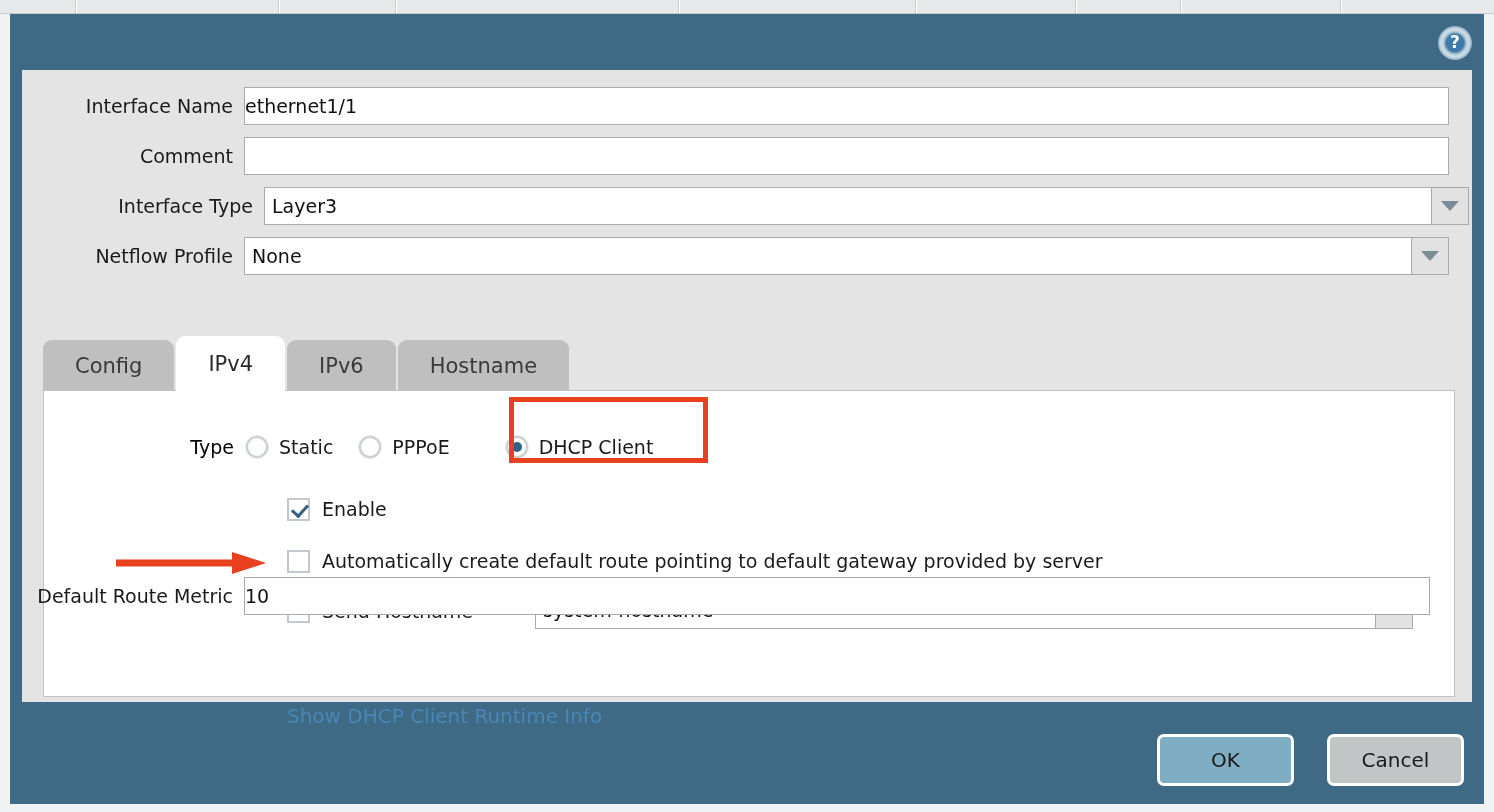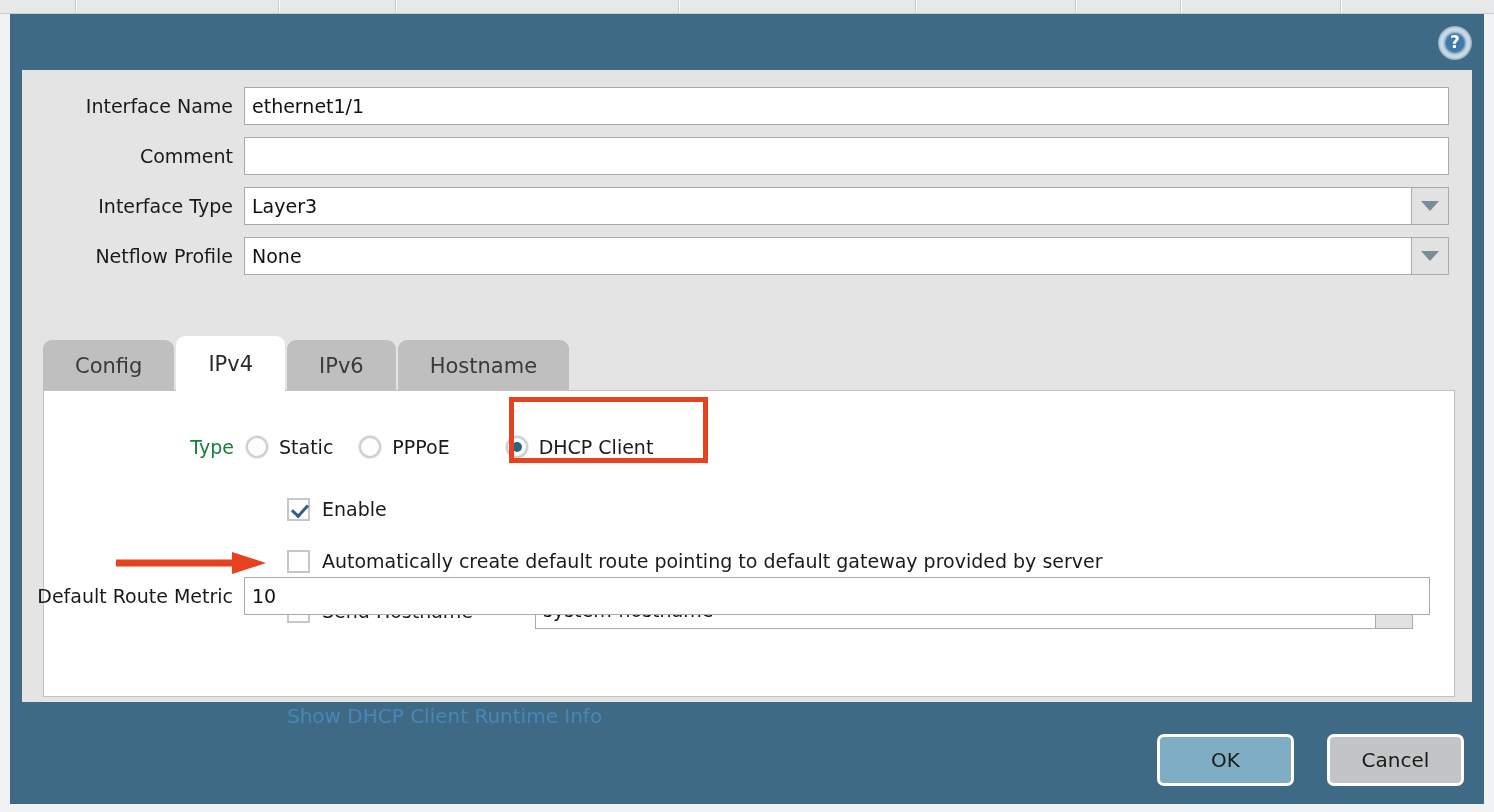--- a/index.html
+++ b/index.html
@@ -114,21 +114,20 @@
   }
   .text-input {
     height: 38px;
     background: #ffffff;
     border: 1px solid #aaaaaa;
     box-sizing: border-box;
     font-size: 19px;
     color: #111111;
     display: flex;
     align-items: center;
-    padding-left: 7px;
     font-family: inherit;
   }
   .combo {
     display: flex;
     height: 38px;
     box-sizing: border-box;
   }
   .combo .combo-text {
     flex: 1 1 auto;
     background: #ffffff;
@@ -206,21 +205,21 @@
     top: 38px;
     height: 36px;
     display: flex;
     align-items: center;
   }
   #type-label {
     width: 202px;
     text-align: right;
     padding-right: 12px;
     font-size: 19px;
-    color: #15803d;
+    color: #000000;
     box-sizing: border-box;
   }
   .radio-item {
     display: flex;
     align-items: center;
     margin-right: 26px;
     white-space: nowrap;
   }
   .radio-item.boxed {
     margin-right: 8px;
@@ -374,21 +373,21 @@
     <div class="form-row" style="top:16px; width:100%;">
       <div class="form-label">Interface Name</div>
       <div class="text-input" style="width:1205px;" title="">ethernet1/1</div>
     </div>
 
     <div class="form-row" style="top:66px; width:100%;">
       <div class="form-label">Comment</div>
       <div class="text-input" style="width:1205px;" title=""></div>
     </div>
 
-    <div class="form-row" style="top:116px; width:100%;">
+    <div class="form-row" style="top:116px; width:100%;margin-left:20px;">
       <div class="form-label">Interface Type</div>
       <div class="combo" style="width:1205px;">
         <div class="combo-text">Layer3</div>
         <div class="combo-btn">
           <span class="caret-down"></span>
         </div>
       </div>
     </div>
 
     <div class="form-row" style="top:166px; width:100%;">

